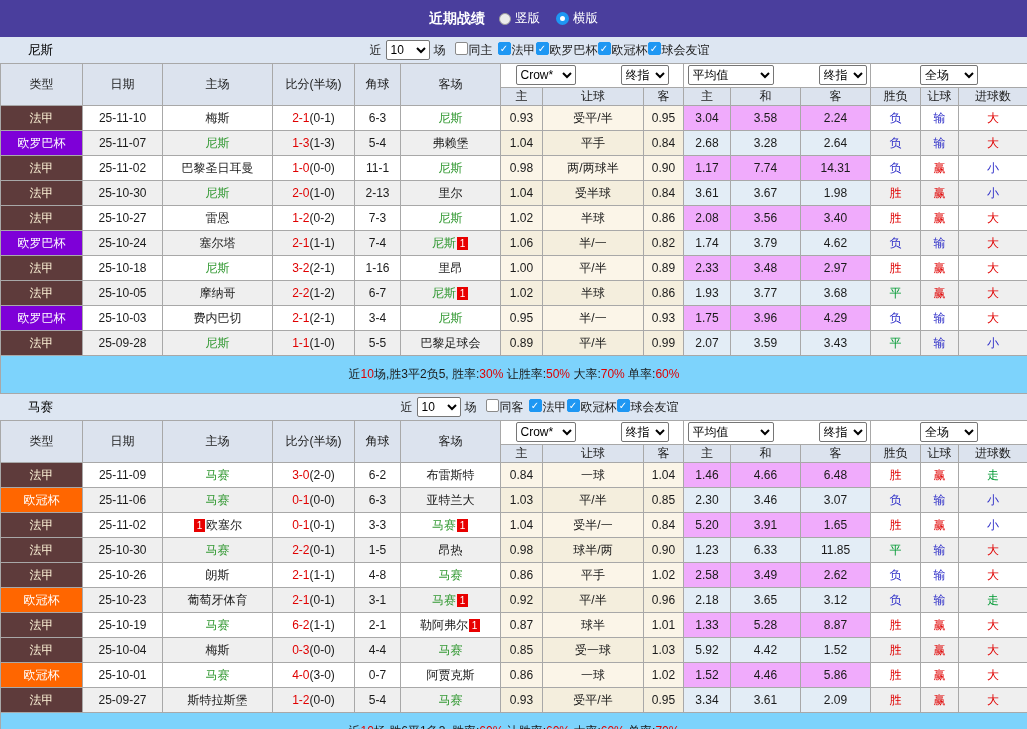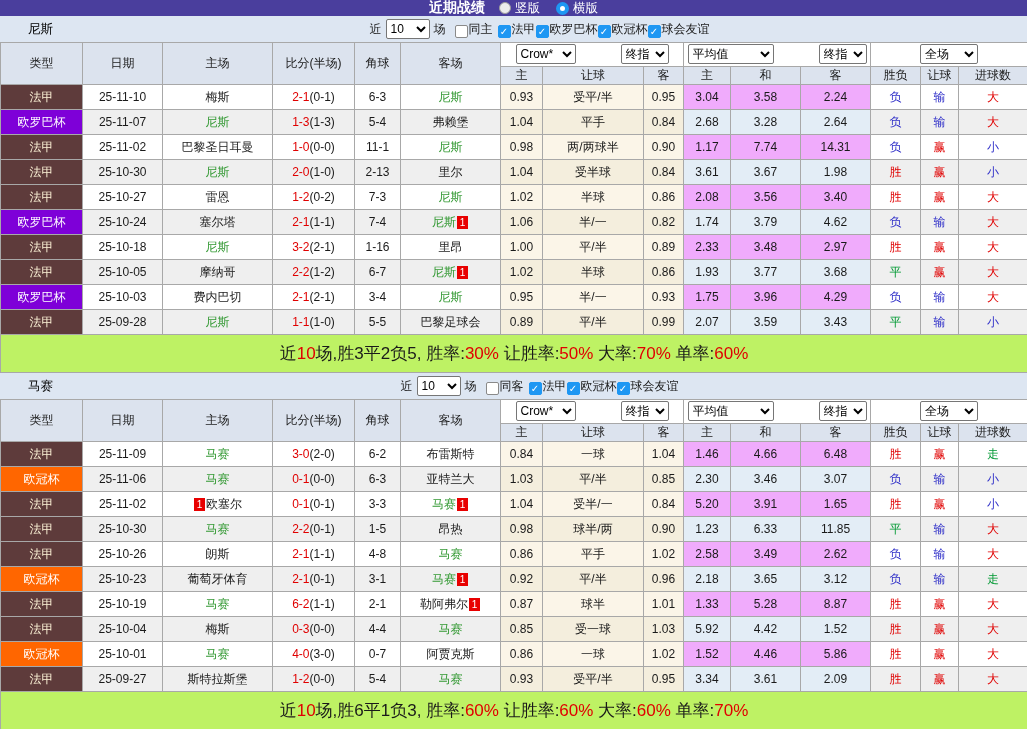--- a/index.html
+++ b/index.html
@@ -3,38 +3,38 @@
 <meta charset="utf-8">
 <style>
   * { box-sizing: border-box; }
   body {
     margin: 0; width: 1027px; background: #fff;
     font-family: "Liberation Sans", "DejaVu Sans", sans-serif;
     font-size: 12px; color: #1a1a1a;
   }
   
   .titlebar {
-    height: 16px; background: var(--titlebar, #4a3e9d);
+    height: 37px; background: var(--titlebar, #4a3e9d);
     display: flex; align-items: center; justify-content: center; gap: 14px; color: #fff;
   }
   .titlebar .title { font-size: 14px; font-weight: bold; }
   .radio-group { display: flex; align-items: center; gap: 16px; font-size: 12.5px; }
   .radio-label { display: inline-flex; align-items: center; gap: 4px; cursor: pointer; }
   .radio { display: inline-block; border-radius: 50%; }
   .radio.off { width: 12px; height: 12px; background: #ececec; border: 1px solid #9b9b9b; }
   .radio.on  { width: 13px; height: 13px; background: #fff; border: 4px solid var(--accent-blue, #1e97f3); }
   
   .filterbar {
     height: 26px; background: #dde6f2; position: relative;
     display: flex; align-items: center; justify-content: center;
   }
   .team-name { position: absolute; left: 28px; font-size: 12.5px; color: #000; }
   .filter-controls { display: flex; align-items: center; gap: 4px; padding-left: 52px; }
   .checks { display: inline-flex; align-items: center; }
-  .checks label { display: inline-flex; align-items: flex-end; gap: 1px; cursor: pointer; }
+  .checks label { display: inline-flex; align-items: flex-start; gap: 1px; cursor: pointer; }
   .checks label.gap { margin: 0 5px; }
   .checkbox {
     width: 13px; height: 13px; border: 1px solid #8a8a8a; background: #fff; border-radius: 2px;
     display: inline-block; text-align: center; line-height: 12px; font-size: 10px;
   }
   .checkbox.checked { background: var(--accent-blue, #1e97f3); border-color: var(--accent-blue, #1e97f3); color: #fff; }
   select {
     font-size: 12px; height: 20px; border: 1px solid #767676; background: #fff;
     border-radius: 2px; font-family: inherit;
   }
@@ -60,21 +60,21 @@
   tbody tr:nth-child(even) td.bluec { background: #e3edf6; }
   .team { color: var(--team-green, #339933); }
   .score-red { color: var(--red, #e00000); }
   .res-red   { color: var(--red, #e00000); }
   .res-blue  { color: var(--blue, #2e2ec8); }
   .res-green { color: var(--green, #009933); }
   .badge {
     display: inline-block; background: var(--badge, #e80000); color: #fff;
     font-size: 10px; width: 11px; height: 13px; line-height: 13px; margin: 0 1px;
   }
-  tfoot td { height: 38px; background: #bef264; font-size: 17px; }
+  tfoot td { height: 38px; background: #7dd3fc; font-size: 12px; }
   .sum-red { color: var(--red, #e00000); }
   .bottomstrip { height: 6px; background: #dde6f2; border-top: 1px solid #b9c3d2; }
 </style>
 </head>
 <body>
 
 <div class="titlebar">
   <span class="title">近期战绩</span>
   <span class="radio-group">
     <span class="radio-label">

